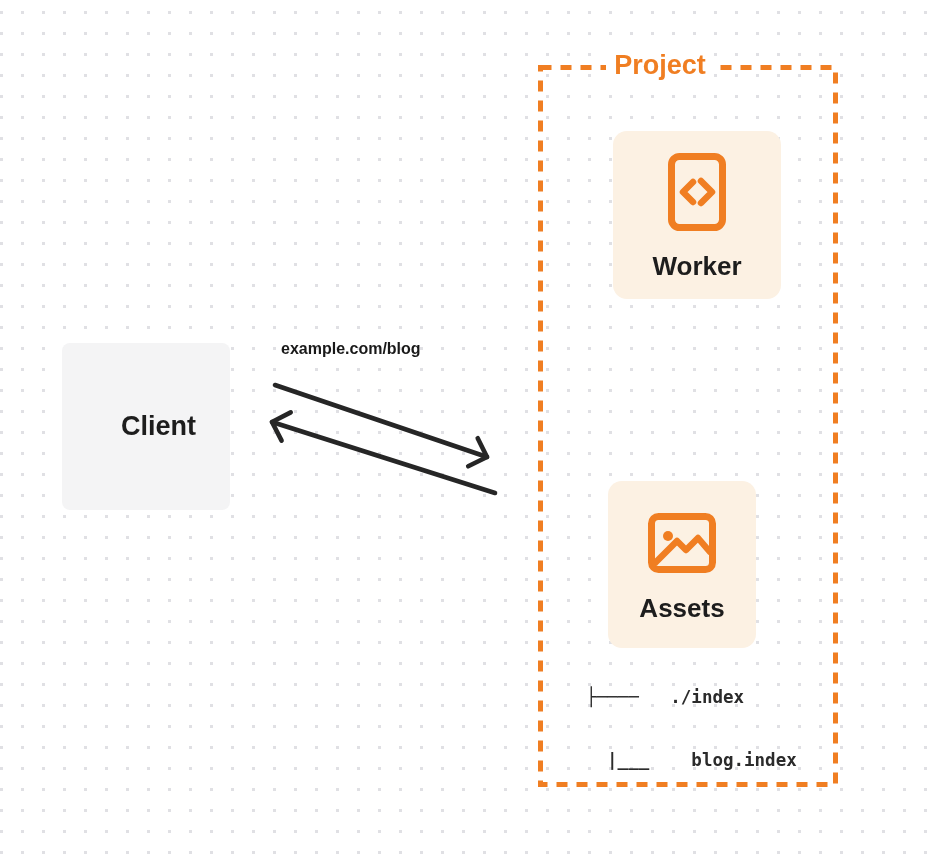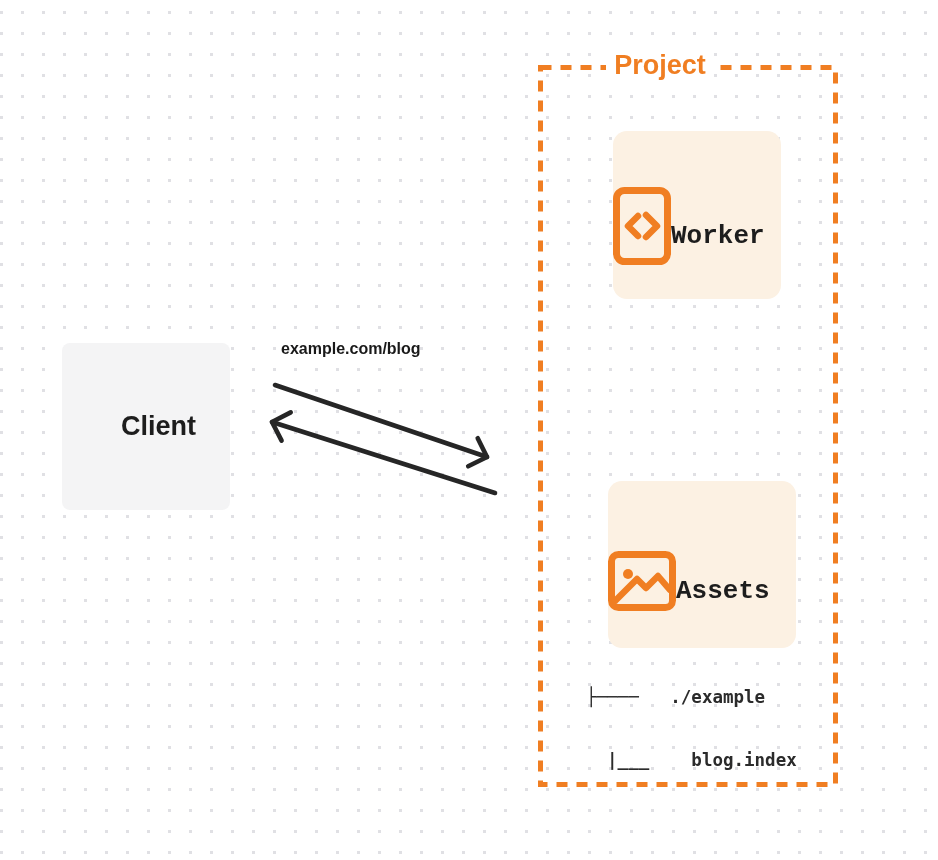--- a/index.html
+++ b/index.html
@@ -41,26 +41,25 @@
   .project-label span {
     display: inline-block;
     background: #ffffff;
     padding: 0 8px;
     font-size: 27px; font-weight: 700; color: #f07e22;
   }
   .card {
     position: absolute;
     background: #fcf1e3;
     border-radius: 14px;
-    display: flex; flex-direction: row; align-items: center;
+    display: flex; flex-direction: column; align-items: center;
     box-sizing: border-box;
-    font-family: Liberation Mono, monospace;
   }
   .worker-card { left: 613px; top: 131px; width: 168px; height: 168px; padding-top: 22px; }
-  .assets-card { left: 608px; top: 481px; width: 188px; height: 167px; padding-top: 32px; }
+  .assets-card { left: 608px; top: 481px; width: 148px; height: 167px; padding-top: 32px; }
   .card .node-label {
     font-size: 26px; font-weight: 700; color: #1d1d1d;
     margin-top: 20px;
   }
   .file-tree {
     position: absolute; left: 586px; top: 645px;
     font-family: "DejaVu Sans Mono", "Liberation Mono", monospace;
     font-size: 17.5px; line-height: 21px; font-weight: 600;
     color: #2b2b2b;
     white-space: pre;
@@ -113,18 +112,18 @@
   <div class="card assets-card">
     <svg width="68" height="60" viewBox="0 0 68 60">
       <rect x="3.5" y="3.5" width="61" height="53" rx="7" fill="none" stroke="#f07e22" stroke-width="7"></rect>
       <circle cx="20" cy="23" r="5" fill="#f07e22"></circle>
       <polyline points="7,50 29,28 38,37 50,25 62,39" fill="none" stroke="#f07e22" stroke-width="6.5" stroke-linecap="round" stroke-linejoin="round"></polyline>
     </svg>
     <div class="node-label">Assets</div>
   </div>
 
   <div class="file-tree">
-    <div>├────   ./example</div>
+    <div>├────   ./index</div>
     <div>  |___    blog.index</div>
     
   </div>
 
 </div>
 
 </body></html>

